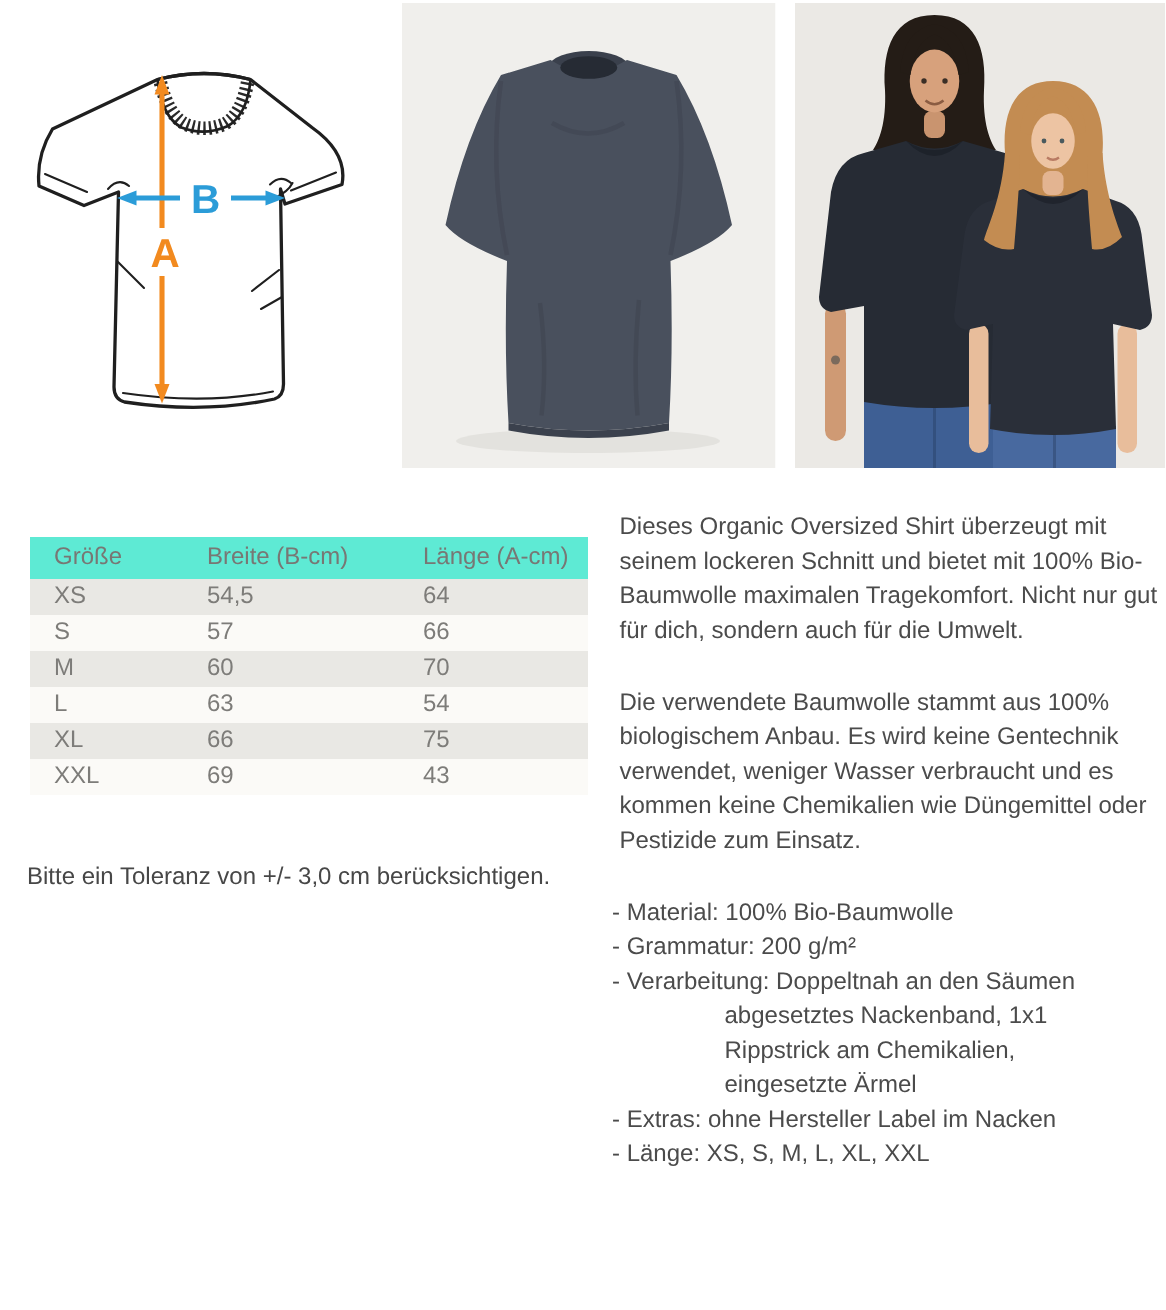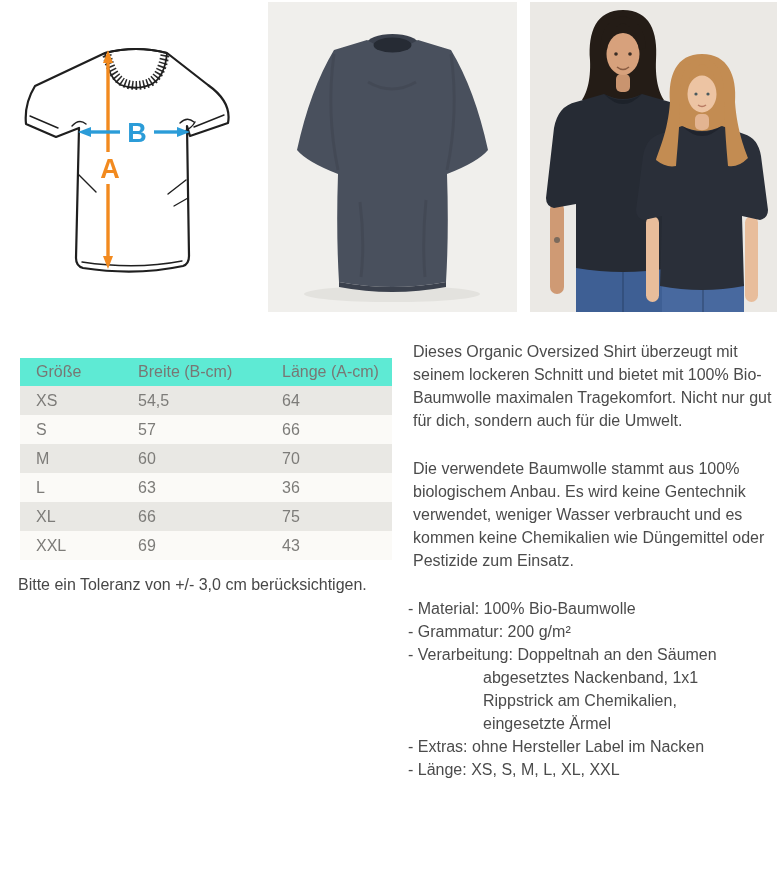--- a/index.html
+++ b/index.html
@@ -9,21 +9,21 @@
   }
   .img-box{position:absolute;}
   .diagram{left:18px;top:24px;width:220px;height:272px;}
   .photo-flat{left:268px;top:2px;width:249px;height:310px;}
   .photo-models{left:530px;top:2px;width:247px;height:310px;}
 
   
   .size-table{position:absolute;left:20px;top:358px;width:372px;font-size:16px;color:#7d7c79;}
   .thead{display:grid;grid-template-columns:102px 144px 1fr;background:#5eead4;height:28px;align-items:center;color:#787774;}
   .thead > div{padding-left:16px;}
-  .tbody .trow{display:grid;grid-template-columns:102px 144px 1fr;height:29px;align-items:center;}
+  .tbody .trow{display:grid;grid-template-columns:102px 144px 1fr;height:24px;align-items:center;}
   .tbody .trow > div{padding-left:16px;}
   .tbody .trow:nth-child(odd){background:#e9e8e4;}
   .tbody .trow:nth-child(even){background:#fbfaf7;}
 
   .tolerance{position:absolute;left:18px;top:576px;font-size:16px;color:#474747;}
 
   
   .description{position:absolute;left:405px;top:340px;width:372px;font-size:16px;line-height:23px;color:#4b4b4b;}
   .description p{margin:0 0 25px 8px;hyphens:manual;}
   .spec-list{margin-top:23px;}
@@ -168,21 +168,21 @@
 
     <div class="trow">
       <div>M</div>
       <div>60</div>
       <div>70</div>
     </div>
 
     <div class="trow">
       <div>L</div>
       <div>63</div>
-      <div>36</div>
+      <div>54</div>
     </div>
 
     <div class="trow">
       <div>XL</div>
       <div>66</div>
       <div>75</div>
     </div>
 
     <div class="trow">
       <div>XXL</div>

